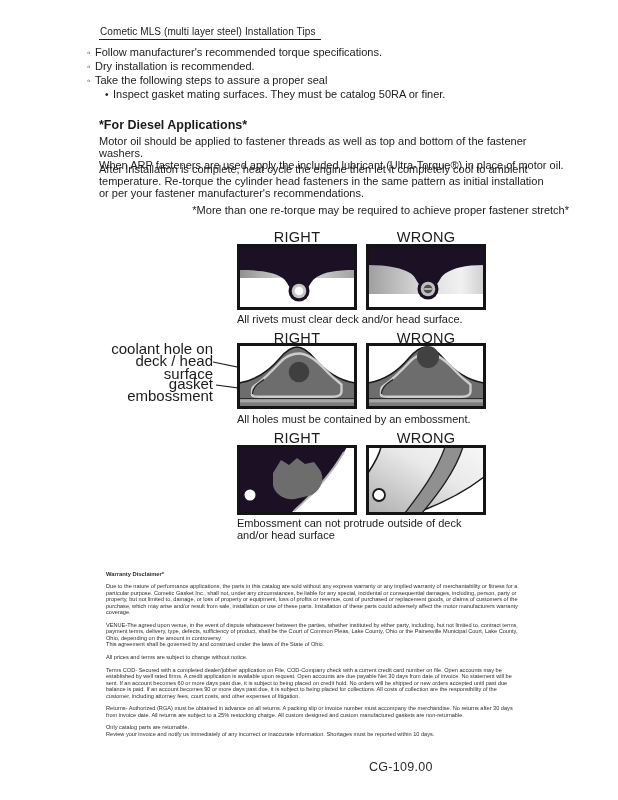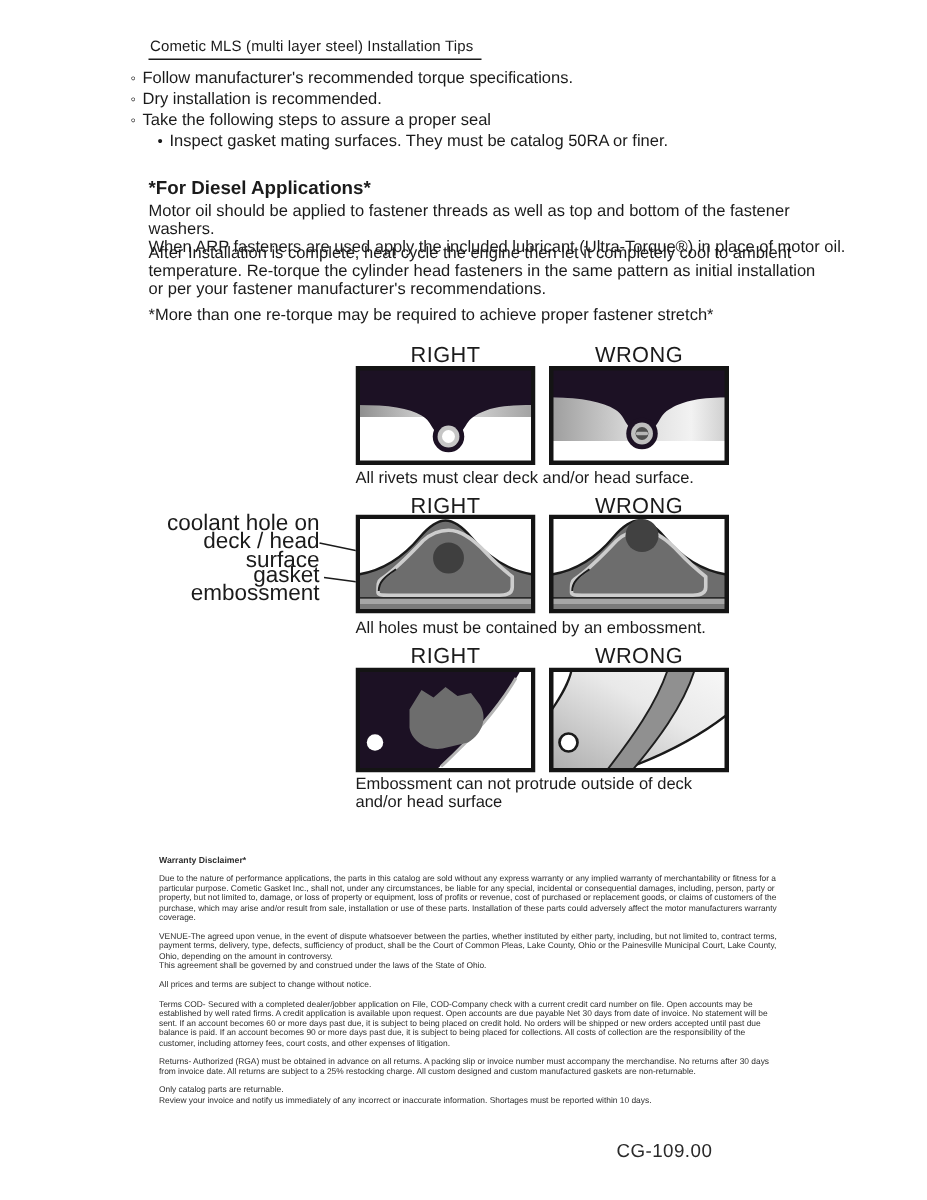--- a/index.html
+++ b/index.html
@@ -19,41 +19,41 @@
   #bullets { left:87px; top:46px; font-size:11px; }
   .bullet { line-height:12.9px; }
   .bullet::before { content:"◦"; display:inline-block; width:8px; font-size:10px; }
   .sub { padding-left:18px; }
   .sub::before { content:"•"; display:inline-block; width:8px; font-size:10px; }
 
   #diesel-heading { left:99px; top:118px; font-size:12.5px; font-weight:bold; }
   .para { left:99px; width:470px; font-size:11px; line-height:11.8px; white-space:pre-line; }
   #para1 { top:136px; }
   #para2 { top:164px; }
-  #note  { top:205px; }
+  #note  { top:205px;text-align:right; }
 
   .fig-label { width:120px; text-align:center; font-size:14.5px; letter-spacing:.3px; }
   .col-l { left:237px; } .col-r { left:366px; }
   .lbl1 { top:229px; } .lbl2 { top:330px; } .lbl3 { top:430px; }
   .box1 { top:244px; } .box2 { top:343px; } .box3 { top:445px; }
   .fig-box { width:120px; line-height:0; }
   .fig-box svg { display:block; }
   .fig-caption { left:237px; font-size:11px; line-height:12.3px; white-space:pre-line; }
   .cap1 { top:313px; } .cap2 { top:413px; } .cap3 { top:517px; }
 
   .ann { text-align:right; font-size:15px; line-height:12.4px; white-space:pre-line; }
   #ann-coolant { left:108px; width:105px; top:343px; }
   #ann-emboss  { left:108px; width:105px; top:378px; }
   #ann-lines   { left:205px; top:350px; }
 
   #disclaimer { left:106px; top:571px; width:412px; font-size:5.6px; line-height:6.5px; color:#2e2e2e; }
   #disclaimer .d-head { font-size:5.8px; font-weight:bold; margin-bottom:5.5px; }
   #disclaimer p { margin-bottom:6.2px; white-space:pre-line; }
 
-  #footer-code { left:411px; top:760px; font-size:12.5px; letter-spacing:.3px; color:#2a2a2a; }
+  #footer-code { left:369px; top:760px; font-size:12.5px; letter-spacing:.3px; color:#2a2a2a; }
 </style>
 </head>
 <body>
 
 <div class="abs" id="title">Cometic MLS (multi layer steel) Installation Tips</div>
 
 <div class="abs" id="bullets">
   <div class="bullet">Follow manufacturer's recommended torque specifications.</div>
   <div class="bullet">Dry installation is recommended.</div>
   <div class="bullet">Take the following steps to assure a proper seal</div>

